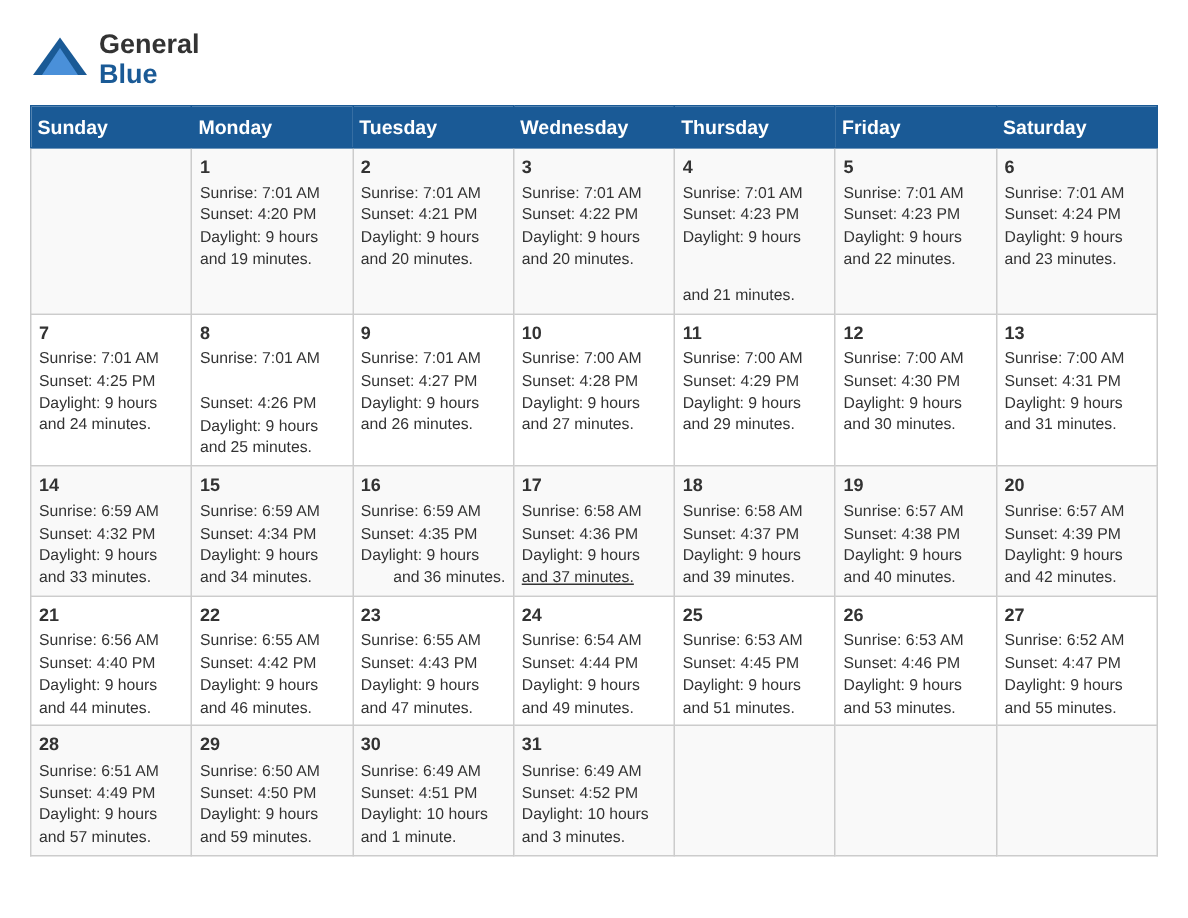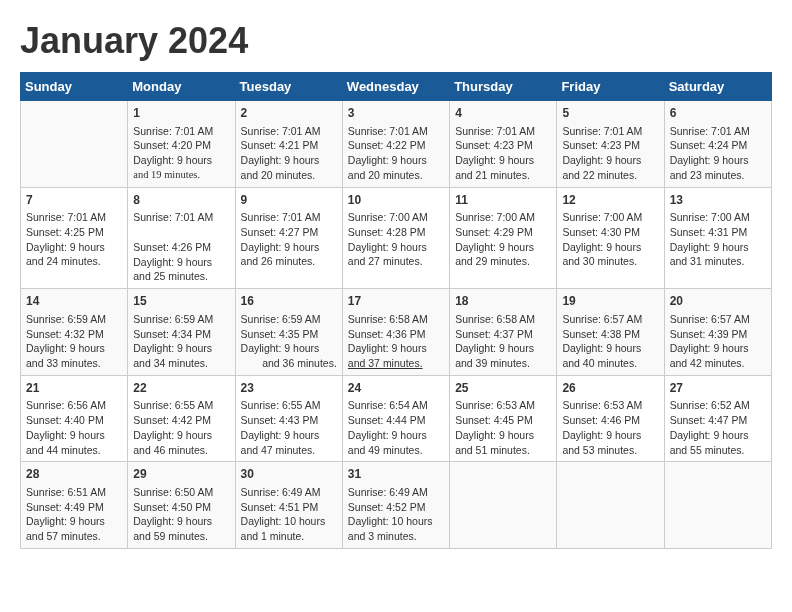--- a/index.html
+++ b/index.html
@@ -94,22 +94,31 @@
       color: #333;
     }
     .empty-cell {
       background: #f9f9f9;
     }
   </style>
 </head>
 <body>
 
 <div class="header">
+  <div class="logo">
+    <svg class="logo-icon" viewBox="0 0 40 40" xmlns="http://www.w3.org/2000/svg">
+      <polygon points="20,5 38,30 2,30" fill="#1a5a96"></polygon>
+      <polygon points="20,12 32,30 8,30" fill="#4a90d9"></polygon>
+    </svg>
+    <div class="logo-text">
+      <span class="logo-general">General</span>
+      <span class="logo-blue">Blue</span>
+    </div>
+  </div>
   <div class="title-block">
-    <div class="month-title">January 2024</div>
   </div>
 </div>
 
 <table>
   <thead>
     <tr>
     <th>Sunday</th>
         <th>Monday</th>
         <th>Tuesday</th>
         <th>Wednesday</th>
@@ -120,21 +129,21 @@
   </thead>
   <tbody>
   <tr>
         <td class="empty-cell"></td>
         <td>
           <span class="day-num">1</span>
           <div class="day-info">
             <span style="display: block;">Sunrise: 7:01 AM</span>
             <span style="display: block;">Sunset: 4:20 PM</span>
             <span style="display: block;">Daylight: 9 hours</span>
-            <span style="display: block; font-family: Liberation Serif, serif;">and 19 minutes.</span>
+            <span style="display: block;">and 19 minutes.</span>
           </div>
         </td>
         <td>
           <span class="day-num">2</span>
           <div class="day-info">
             <span style="display: block;">Sunrise: 7:01 AM</span>
             <span style="display: block;">Sunset: 4:21 PM</span>
             <span style="display: block;">Daylight: 9 hours</span>
             <span style="display: block;">and 20 minutes.</span>
           </div>
@@ -147,21 +156,21 @@
             <span style="display: block;">Daylight: 9 hours</span>
             <span style="display: block;">and 20 minutes.</span>
           </div>
         </td>
         <td>
           <span class="day-num">4</span>
           <div class="day-info">
             <span style="display: block;">Sunrise: 7:01 AM</span>
             <span style="display: block;">Sunset: 4:23 PM</span>
             <span style="display: block;">Daylight: 9 hours</span>
-            <span style="display: block;">and 21 minutes.</span>
+            <span style="display: block; margin-top: 24px;">and 21 minutes.</span>
           </div>
         </td>
         <td>
           <span class="day-num">5</span>
           <div class="day-info">
             <span style="display: block;">Sunrise: 7:01 AM</span>
             <span style="display: block;">Sunset: 4:23 PM</span>
             <span style="display: block;">Daylight: 9 hours</span>
             <span style="display: block;">and 22 minutes.</span>
           </div>

